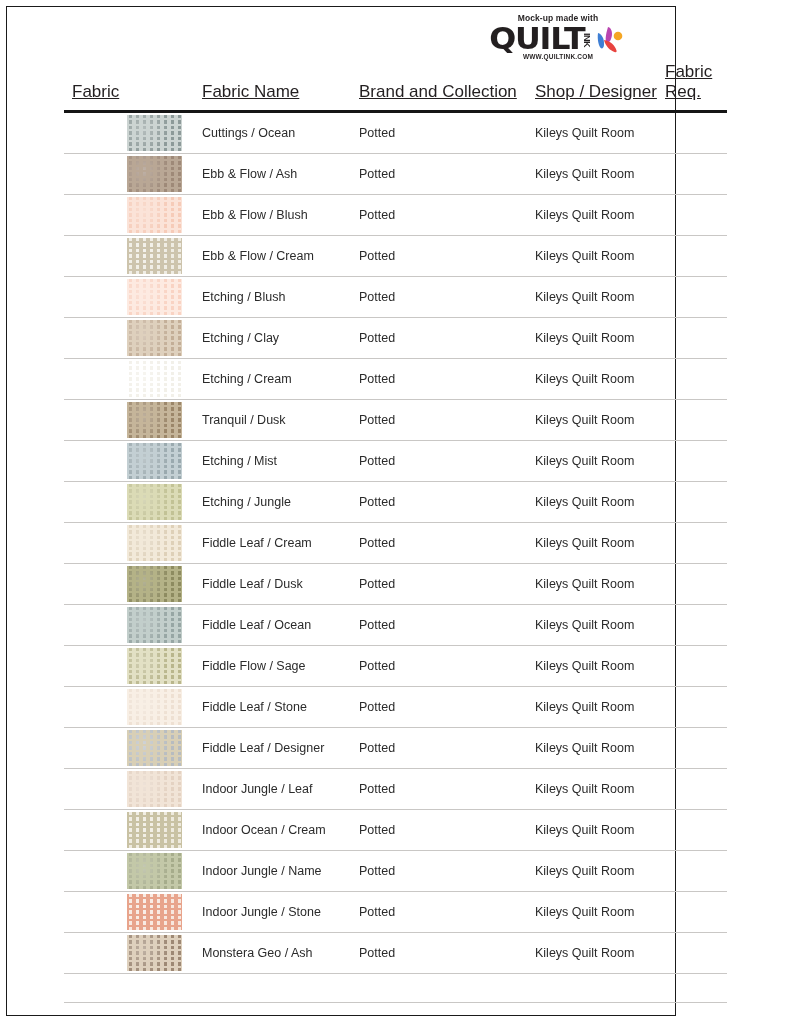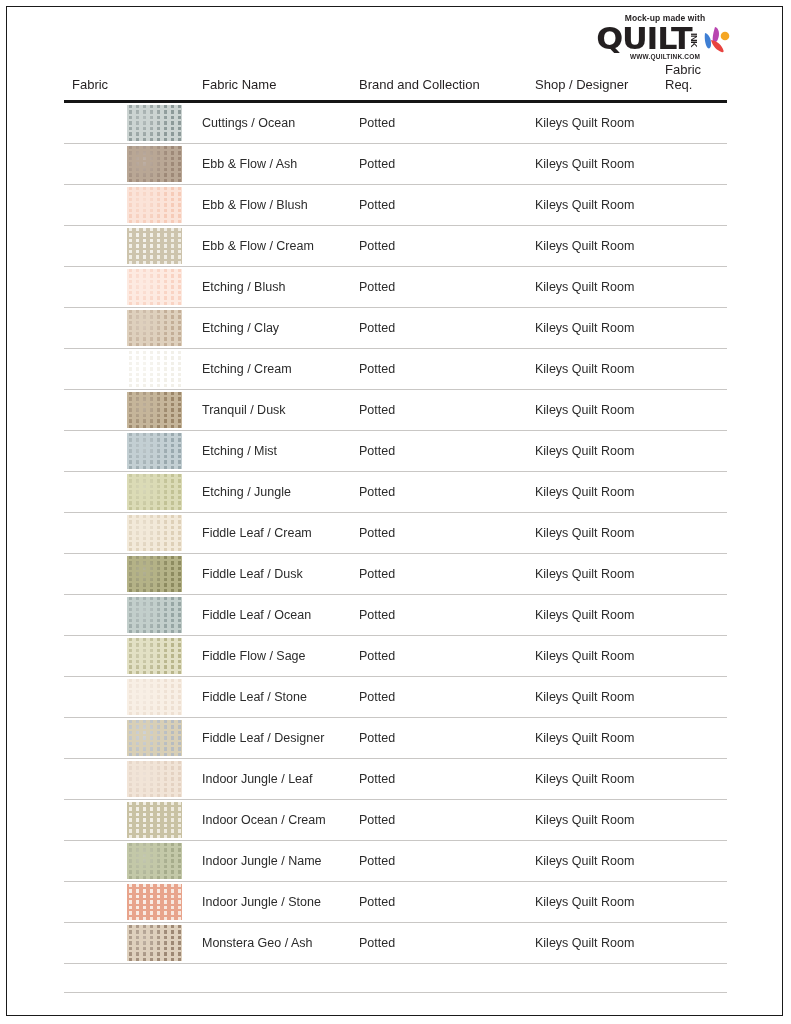--- a/index.html
+++ b/index.html
@@ -10,21 +10,21 @@
   body {
     width: 791px;
     height: 1024px;
     font-family: "Liberation Sans", sans-serif;
     overflow: hidden;
   }
   .page {
     position: absolute;
     left: 6px;
     top: 6px;
-    width: 777px;
+    width: 670px;
     height: 1010px;
     border: 1px solid #1a1a1a;
     background: #ffffff;
     box-sizing: border-box;
   }
 
   
   .logo-block {
     position: absolute;
     right: 42px;
@@ -93,27 +93,28 @@
     left: 57px;
     top: 55px;
     width: 663px;
   }
   table.fabric-table {
     width: 663px;
     border-collapse: collapse;
     table-layout: fixed;
   }
   table.fabric-table th {
-    font-size: 13px;
+    font-size: 17px;
     font-weight: normal;
     color: #231f20;
     text-align: left;
     padding: 0 0 8px 8px;
     vertical-align: bottom;
     border-bottom: 3px solid #151515;
+    text-decoration: underline;
   }
   table.fabric-table td {
     font-size: 12.5px;
     color: #2b2b2b;
     padding: 0 0 0 8px;
     height: 40px;
     vertical-align: middle;
     border-bottom: 1px solid #c9c7c5;
   }
   tr.blank-row td {

